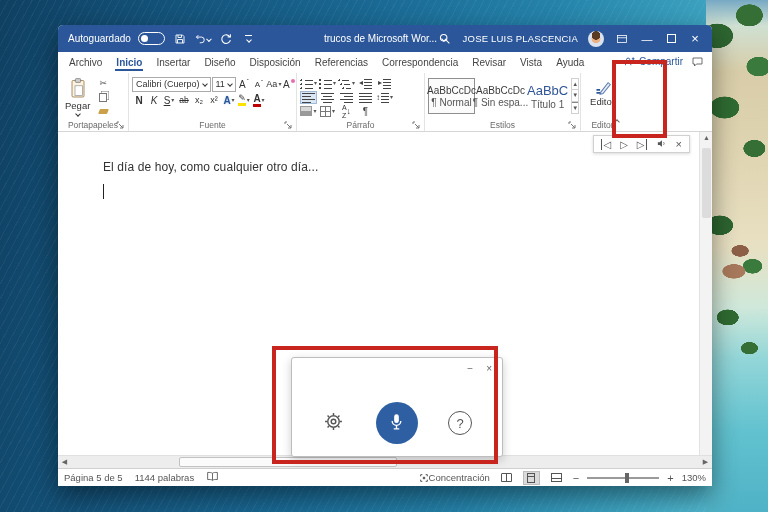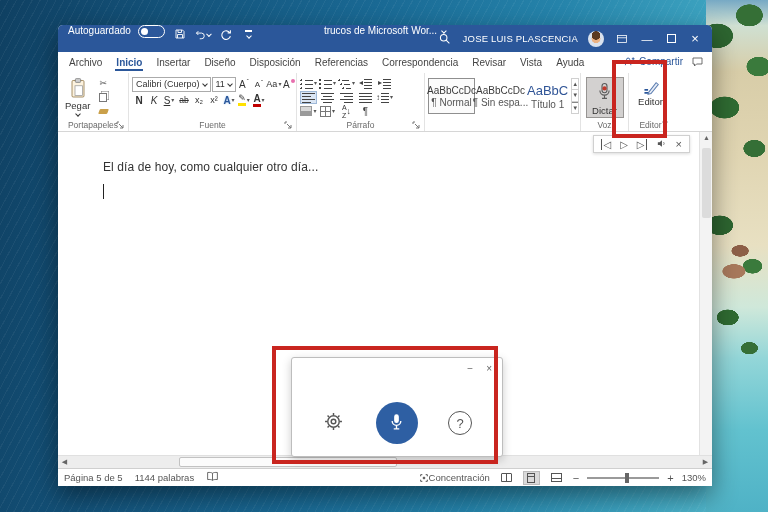--- a/index.html
+++ b/index.html
@@ -25,21 +25,21 @@
       radial-gradient(18px 13px at 35% 62%,#2f6b32 60%,transparent 62%),
       radial-gradient(14px 10px at 70% 68%,#356f36 60%,transparent 62%),
       linear-gradient(180deg,#77a9c4 0%,#cfe0d2 5%,#d8cda8 14%,#e0d5b2 30%,#e8e0c2 48%,#cfe8da 60%,#93d6d8 70%,#62c2cf 84%,#4fb2c6 100%)}
 
   
   .window{position:absolute;left:58px;top:25px;width:654px;height:461px;background:#fff;
     border-radius:5px 5px 0 0;box-shadow:0 10px 26px rgba(0,0,0,.45);overflow:visible}
 
   
   .titlebar{position:absolute;left:0;top:0;width:100%;height:27px;background:#2b579a;border-radius:5px 5px 0 0;
-    display:flex;color:#fff;font-size:10px;padding:0 10px;gap:7px}
+    display:flex;align-items:center;color:#fff;font-size:10px;padding:0 10px;gap:7px}
   .toggle{width:27px;height:13px;border:1px solid #fff;border-radius:7px;position:relative;background:#2b579a;flex:0 0 auto}
   .toggle::before{content:"";position:absolute;left:2px;top:2px;width:7px;height:7px;border-radius:50%;background:#fff}
   .tb-ic{display:inline-flex;align-items:center;justify-content:center;width:16px;height:18px}
   .tb-title{position:absolute;left:50%;transform:translateX(-50%);display:flex;align-items:center;gap:5px;font-size:10px;white-space:nowrap}
   .tb-right{margin-left:auto;display:flex;align-items:center;gap:10px}
   .avatar{width:16px;height:16px;border-radius:50%;
     background:radial-gradient(circle at 50% 28%,#5a3a22 0 30%,transparent 31%),
                radial-gradient(circle at 50% 48%,#eab284 0 38%,transparent 40%),
                linear-gradient(#d9e2ee 0 100%)}
   .caption-ic{font-size:11px;width:14px;text-align:center}
@@ -424,37 +424,30 @@
         <span class="stylecard h1">
           <span class="sample">AaBbC</span>
           <span class="sname">Título 1</span>
         </span>
         <span class="styscroll">
           <span>▲</span>
             <span>▼</span>
             <span style="border-top:1px solid #888">▼</span>
         </span>
       </div>
-    </div>
-
-
-    <div class="rgroup" style="width:48px">
-      <span class="dictate-btn" style="margin:1px auto 0">
-        <svg width="17" height="24" viewBox="0 0 24 30">
-            <rect x="8.5" y="3" width="7" height="13" rx="3.5" fill="none" stroke="#5a5a5a" stroke-width="1.6"></rect>
-            <circle cx="12" cy="10" r="3" fill="#c0392b"></circle>
-            <path d="M5.5 13a6.5 6.5 0 0 0 13 0" fill="none" stroke="#5a5a5a" stroke-width="1.6"></path>
-            <path d="M12 19.5v4M8.5 24h7" stroke="#5a5a5a" stroke-width="1.6"></path>
-          </svg>
-        <span>Dictar</span>
-      </span>
       <div class="glabel">
-          <span>Voz</span>
-        </div>
-    </div>
+          <span>Estilos</span>
+        <span class="launch"><svg width="8" height="8" viewBox="0 0 8 8" stroke="#777" fill="none">
+              <path d="M1 3V1h2"></path>
+              <path d="M3 3l4 4M7 4v3H4"></path>
+            </svg></span>
+      </div>
+    </div>
+
+
 
     <div class="rgroup" style="width:44px">
       <span class="bigbtn" style="margin-top:2px">
         <svg width="18" height="16" viewBox="0 0 24 22">
             <path d="M3 19h7M3 15h5" stroke="#2b579a" stroke-width="2.4"></path>
             <path d="M9 18L19 5l3 2.5L12 20l-4 1z" fill="#e9eef6" stroke="#5b7db1" stroke-width="1.4"></path>
           </svg>
         <span>Editor</span>
       </span>
       <div class="glabel">

